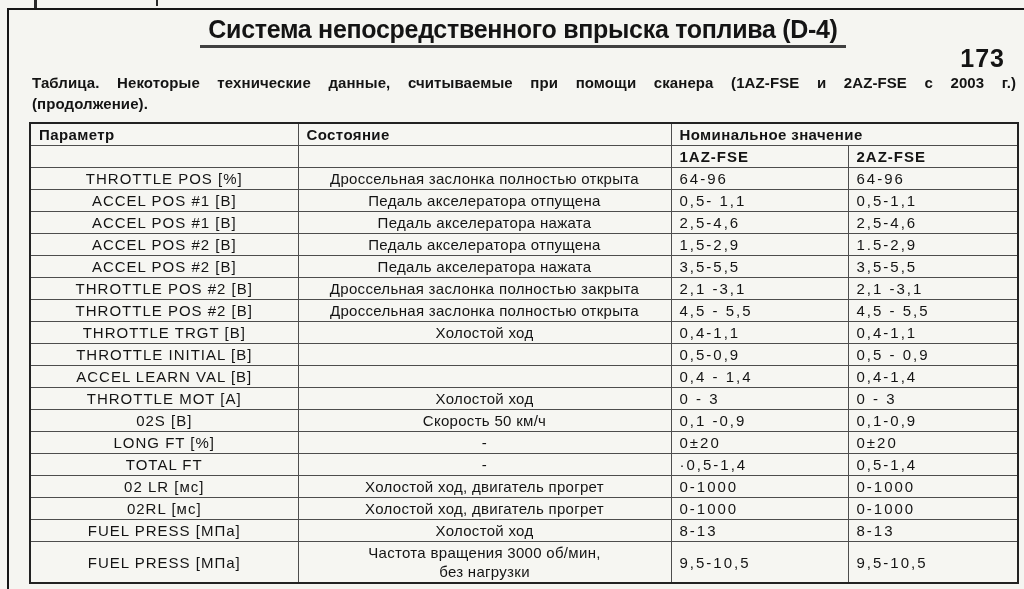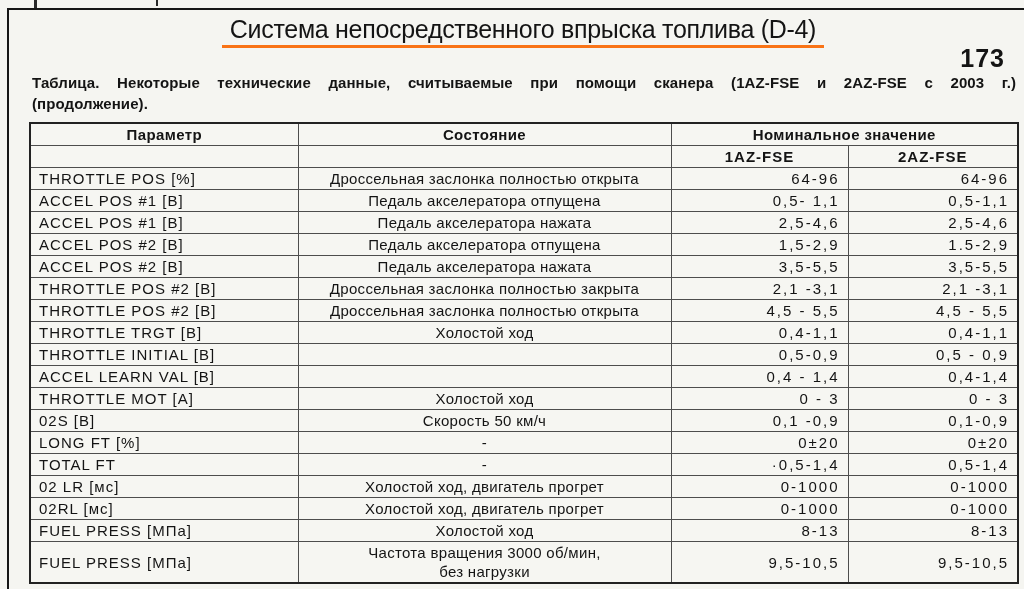--- a/index.html
+++ b/index.html
@@ -26,23 +26,23 @@
     border-top: 2px solid #161616;
     border-left: 2px solid #161616;
     background: #f5f5f1;
   }
 
   .header-row { position: relative; height: 42px; }
   .title-wrap { text-align: center; padding-top: 5px; }
   .title {
     display: inline-block;
     font-size: 25px;
-    font-weight: normal;
+    font-weight: bold;
     letter-spacing: -0.3px;
-    border-bottom: 3px solid #f97316;
+    border-bottom: 3px solid #404040;
     padding: 0 8px 1px 8px;
   }
   .page-number {
     position: absolute;
     right: 32px; top: 6px;
     font-size: 25px;
     font-weight: bold;
     letter-spacing: 1px;
     margin-top: 28px;
   }
@@ -67,25 +67,25 @@
   }
   table.data th, table.data td {
     border: 1px solid #4d4d4d;
     font-size: 15px;
     padding: 1px 8px;
     height: 22px;
     line-height: 19px;
     overflow: hidden;
   }
   table.data { border: 2px solid #222; }
-  thead th { font-weight: bold; text-align: center; letter-spacing: 0.4px; }
+  thead th { font-weight: bold; text-align: left; letter-spacing: 0.4px; }
   thead tr.h2 th { letter-spacing: 1px; }
-  td.param { text-align: left; letter-spacing: 1px; white-space: nowrap; }
+  td.param { text-align: center; letter-spacing: 1px; white-space: nowrap; }
   td.state { text-align: center; letter-spacing: 0.3px; white-space: pre-line; }
-  td.val   { text-align: right; letter-spacing: 2px; white-space: nowrap; margin-top: 19px; }
+  td.val   { text-align: left; letter-spacing: 2px; white-space: nowrap; margin-top: 19px; }
   tr.tall td { height: 39px; }
 </style>
 </head>
 <body>
 
 <div class="page">
   <div class="artifact artifact-1"></div>
   <div class="artifact artifact-2"></div>
 
   <div class="frame">

